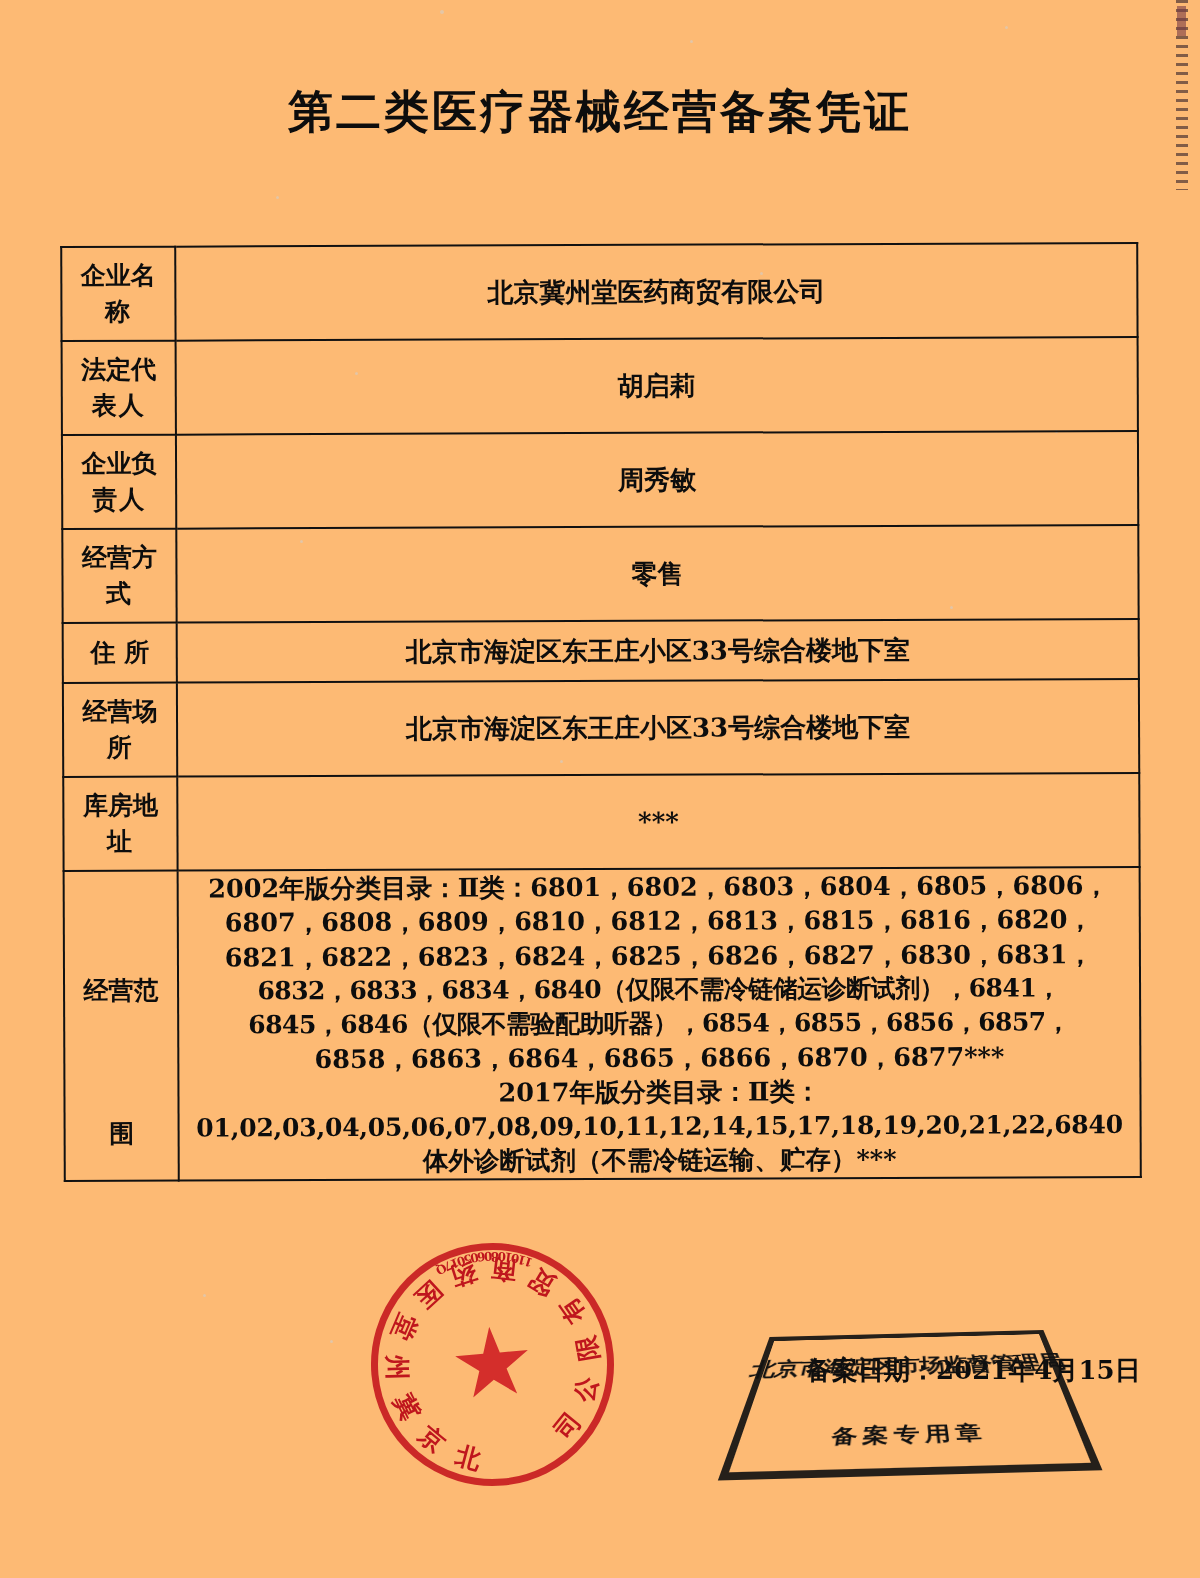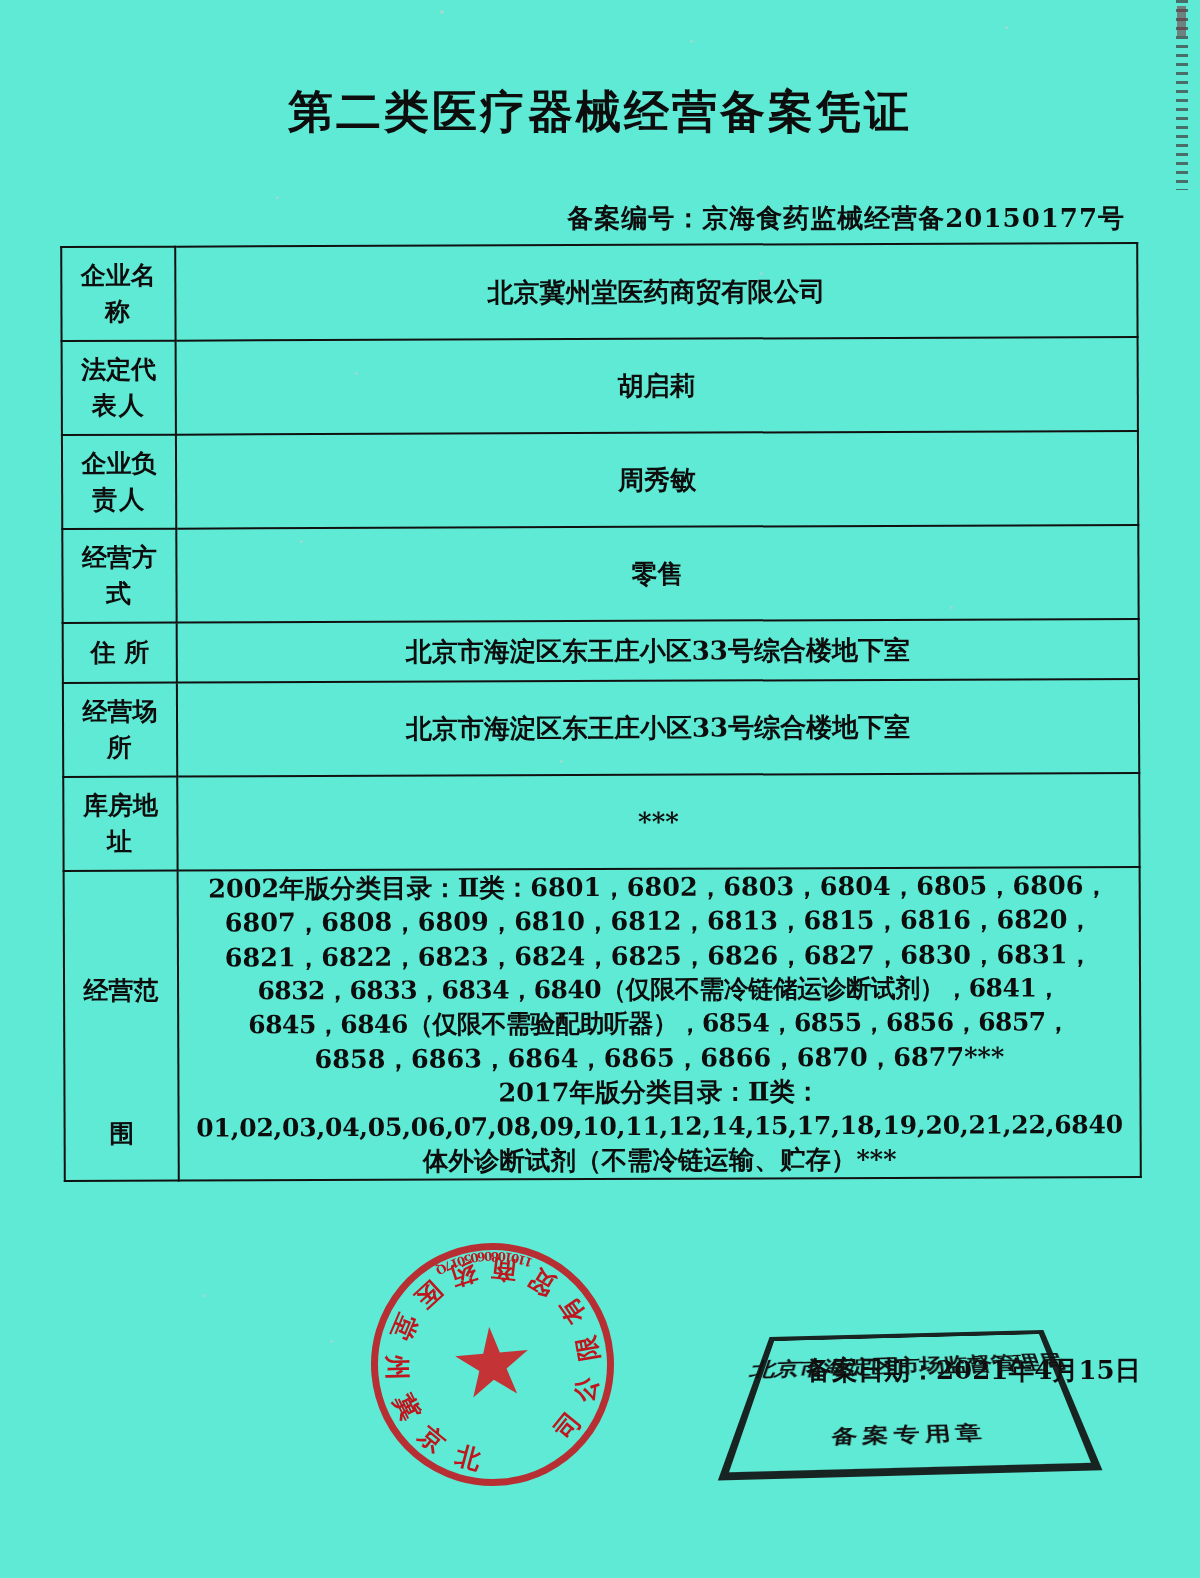--- a/index.html
+++ b/index.html
@@ -13,21 +13,21 @@
     position: relative;
     font-family: "DejaVu Sans", "Liberation Sans", sans-serif;
     color: #0d0d0d;
     overflow: hidden;
   }
 
   
   .page {
     position: absolute;
     inset: 0;
-    background: #5eead4;
+    background: #fdba74;
   }
   .scan-speck {
     position: absolute;
     background: #cfcfcf;
     border-radius: 50%;
     opacity: .55;
   }
   .edge-artifact {
     position: absolute;
     right: 12px;
@@ -259,21 +259,20 @@
   <div class="scan-speck" style="left:760px;top:272px;width:3px;height:3px;"></div>
   <div class="scan-speck" style="left:355px;top:372px;width:3px;height:3px;"></div>
   <div class="scan-speck" style="left:1055px;top:430px;width:3px;height:3px;"></div>
   <div class="scan-speck" style="left:300px;top:540px;width:3px;height:3px;"></div>
   <div class="scan-speck" style="left:950px;top:606px;width:3px;height:3px;"></div>
   <div class="scan-speck" style="left:560px;top:760px;width:3px;height:3px;"></div>
   <div class="scan-speck" style="left:203px;top:1294px;width:3px;height:3px;"></div>
   <div class="scan-speck" style="left:330px;top:1340px;width:3px;height:3px;"></div>
 
   <div class="doc-title">第二类医疗器械经营备案凭证</div>
-  <div class="filing-no">备案编号：京海食药监械经营备20150177号</div>
 
   <table class="cert-table">
     <tbody>
       <tr class="r-name">
         <td class="lbl">
           <span class="l1">企业名</span>
           <span class="l2">称</span>
         </td>
         <td class="val">北京冀州堂医药商贸有限公司</td>
       </tr>

